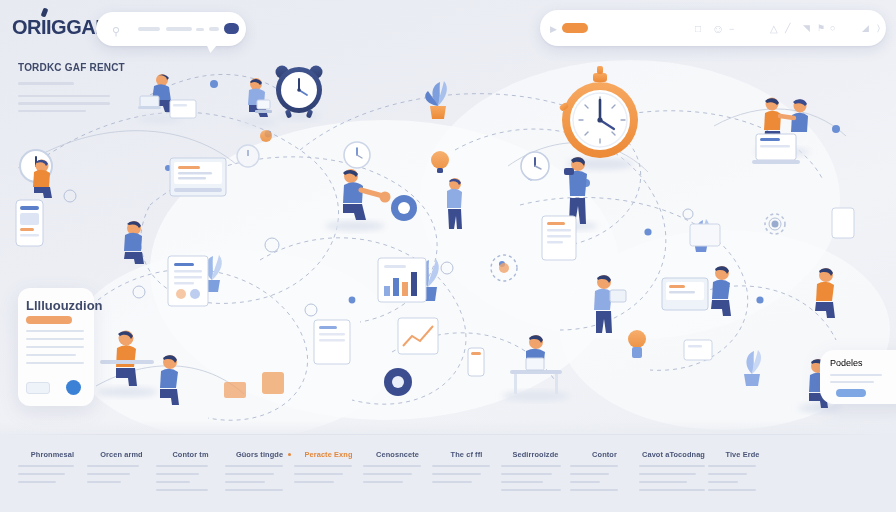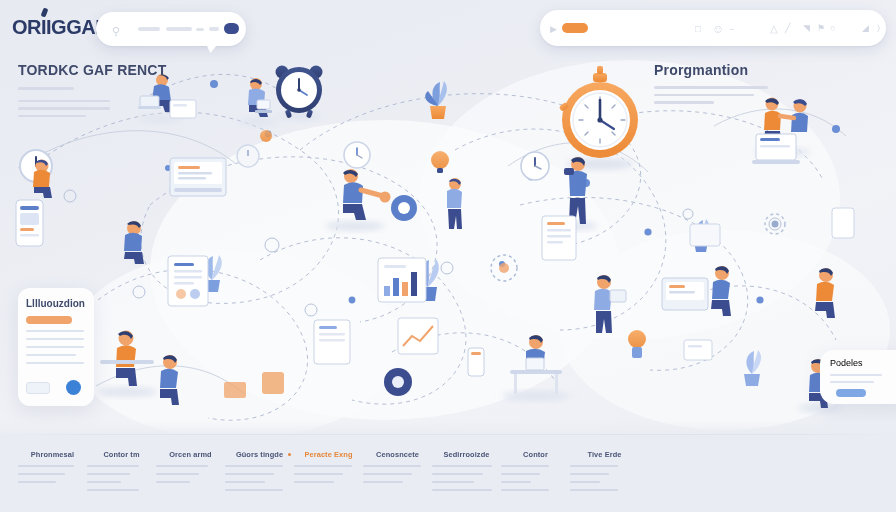--- a/index.html
+++ b/index.html
@@ -34,21 +34,21 @@
              background:#fff; clip-path:polygon(0 0,100% 0,35% 100%); }
   #search-right { left:540px; top:10px; width:346px; height:36px; }
 
   .ghost-txt { position:absolute; height:4px; border-radius:2px; background:#dfe3ec; }
   .ghost-ic  { position:absolute; color:#d3d8e4; font-size:9px; line-height:1; }
   .navypill  { position:absolute; background:#3b4d8f; border-radius:7px; }
   .orangepill{ position:absolute; background:#f09243; border-radius:7px; }
 
   
   .txtcard { position:absolute; z-index:30; }
-  .txtcard .ttl { font-size:14px; font-weight:700; color:#3f4a6b; letter-spacing:.2px;
+  .txtcard .ttl { font-size:10px; font-weight:700; color:#3f4a6b; letter-spacing:.2px;
                   white-space:nowrap; filter:blur(.25px); }
   .txtcard .ln  { height:2.5px; border-radius:2px; background:#d6dbe7; margin-top:5px; }
 
   .panelcard { position:absolute; background:#fdfdfe; border-radius:12px; z-index:30;
                box-shadow:0 6px 20px rgba(90,104,148,.13); }
 
   
   #footer { position:absolute; left:0; bottom:0; width:896px; height:92px; z-index:35;
             background:linear-gradient(180deg,rgba(231,234,241,0) 0%,#e9ecf2 18%,#e9ecf2 100%); }
   #footer-inner { position:absolute; left:18px; top:30px; right:8px; display:flex; gap:0; }
@@ -494,30 +494,24 @@
   </div>
 
   <div class="txtcard" style="left:18px;top:62px;width:108px;">
     <div class="ttl">TORDKC GAF RENCT</div>
     <div class="ln" style="width:56px;margin-top:9px;"></div>
     <div class="ln" style="width:92px;margin-top:10px;"></div>
     <div class="ln" style="width:92px;"></div>
     <div class="ln" style="width:68px;"></div>
   </div>
 
-  <div class="txtcard" style="left:654px;top:62px;width:120px;">
-    <div class="ttl">Prorgmantion</div>
-    <div class="ln" style="width:114px;margin-top:8px;"></div>
-    <div class="ln" style="width:100px;"></div>
-    <div class="ln" style="width:60px;"></div>
-  </div>
 
 
   <div class="panelcard" style="left:18px;top:288px;width:76px;height:118px;">
-    <div class="ttl" style="position:absolute;left:8px;top:10px;font-size:10px;font-weight:700;color:#3f4a6b;white-space:nowrap;filter:blur(.25px);text-align:right;">Lllluouzdion</div>
+    <div class="ttl" style="position:absolute;left:8px;top:10px;font-size:13px;font-weight:700;color:#3f4a6b;white-space:nowrap;filter:blur(.25px);text-align:right;">Lllluouzdion</div>
     <div style="position:absolute;left:8px;top:28px;width:46px;height:8px;border-radius:4px;background:#f0a36b;"></div>
     <div style="position:absolute;left:8px;top:42px;width:58px;height:2.2px;background:#dde3ef;border-radius:1px;"></div>
     <div style="position:absolute;left:8px;top:50px;width:58px;height:2.2px;background:#dde3ef;border-radius:1px;"></div>
     <div style="position:absolute;left:8px;top:58px;width:58px;height:2.2px;background:#dde3ef;border-radius:1px;"></div>
     <div style="position:absolute;left:8px;top:66px;width:50px;height:2.2px;background:#dde3ef;border-radius:1px;"></div>
     <div style="position:absolute;left:8px;top:74px;width:58px;height:2.2px;background:#dde3ef;border-radius:1px;"></div>
     <div style="position:absolute;left:8px;top:94px;width:24px;height:12px;border-radius:3px;background:#eef2f9;border:1px solid #dbe2ee;"></div>
     <div style="position:absolute;left:48px;top:92px;width:15px;height:15px;border-radius:50%;background:#3b82d6;"></div>
   </div>
 
@@ -531,31 +525,31 @@
   <div id="footer">
     <div id="footer-rule"></div>
     <div id="footer-inner">
         <div class="fcol">
           <div class="fttl">Phronmesal</div>
           <div class="fln" style="width: 56px;"></div>
           <div class="fln" style="width: 47px;"></div>
           <div class="fln" style="width: 38px;"></div>
         </div>
         <div class="fcol">
+          <div class="fttl">Orcen armd</div>
+          <div class="fln" style="width: 52px;"></div>
+          <div class="fln" style="width: 43px;"></div>
+          <div class="fln" style="width: 34px;"></div>
+        </div>
+        <div class="fcol">
           <div class="fttl">Contor tm</div>
           <div class="fln" style="width: 52px;"></div>
           <div class="fln" style="width: 43px;"></div>
           <div class="fln" style="width: 34px;"></div>
           <div class="fln" style="width: 52px;"></div>
-        </div>
-        <div class="fcol">
-          <div class="fttl">Orcen armd</div>
-          <div class="fln" style="width: 52px;"></div>
-          <div class="fln" style="width: 43px;"></div>
-          <div class="fln" style="width: 34px;"></div>
         </div>
         <div class="fcol">
           <div class="fttl">Gûors tingde</div>
           <div class="fln" style="width: 58px;"></div>
           <div class="fln" style="width: 49px;"></div>
           <div class="fln" style="width: 40px;"></div>
           <div class="fln" style="width: 58px;"></div>
         </div>
         <div class="fcol accent">
           <span class="bullet"></span>
@@ -564,34 +558,47 @@
           <div class="fln" style="width: 49px;"></div>
           <div class="fln" style="width: 40px;"></div>
         </div>
         <div class="fcol">
           <div class="fttl">Cenosncete</div>
           <div class="fln" style="width: 58px;"></div>
           <div class="fln" style="width: 49px;"></div>
           <div class="fln" style="width: 40px;"></div>
         </div>
         <div class="fcol">
+          <div class="fttl">The cf ffl</div>
+          <div class="fln" style="width: 58px;"></div>
+          <div class="fln" style="width: 49px;"></div>
+          <div class="fln" style="width: 40px;"></div>
+        </div>
+        <div class="fcol">
           <div class="fttl">Sedirrooizde</div>
           <div class="fln" style="width: 60px;"></div>
           <div class="fln" style="width: 51px;"></div>
           <div class="fln" style="width: 42px;"></div>
           <div class="fln" style="width: 60px;"></div>
         </div>
         <div class="fcol">
           <div class="fttl">Contor</div>
           <div class="fln" style="width: 48px;"></div>
           <div class="fln" style="width: 39px;"></div>
           <div class="fln" style="width: 30px;"></div>
           <div class="fln" style="width: 48px;"></div>
         </div>
         <div class="fcol">
+          <div class="fttl">Cavot aTocodnag</div>
+          <div class="fln" style="width: 66px;"></div>
+          <div class="fln" style="width: 57px;"></div>
+          <div class="fln" style="width: 48px;"></div>
+          <div class="fln" style="width: 66px;"></div>
+        </div>
+        <div class="fcol">
           <div class="fttl">Tive Erde</div>
           <div class="fln" style="width: 48px;"></div>
           <div class="fln" style="width: 39px;"></div>
           <div class="fln" style="width: 30px;"></div>
           <div class="fln" style="width: 48px;"></div>
         </div>
       </div>
   </div>
 
 </div>

